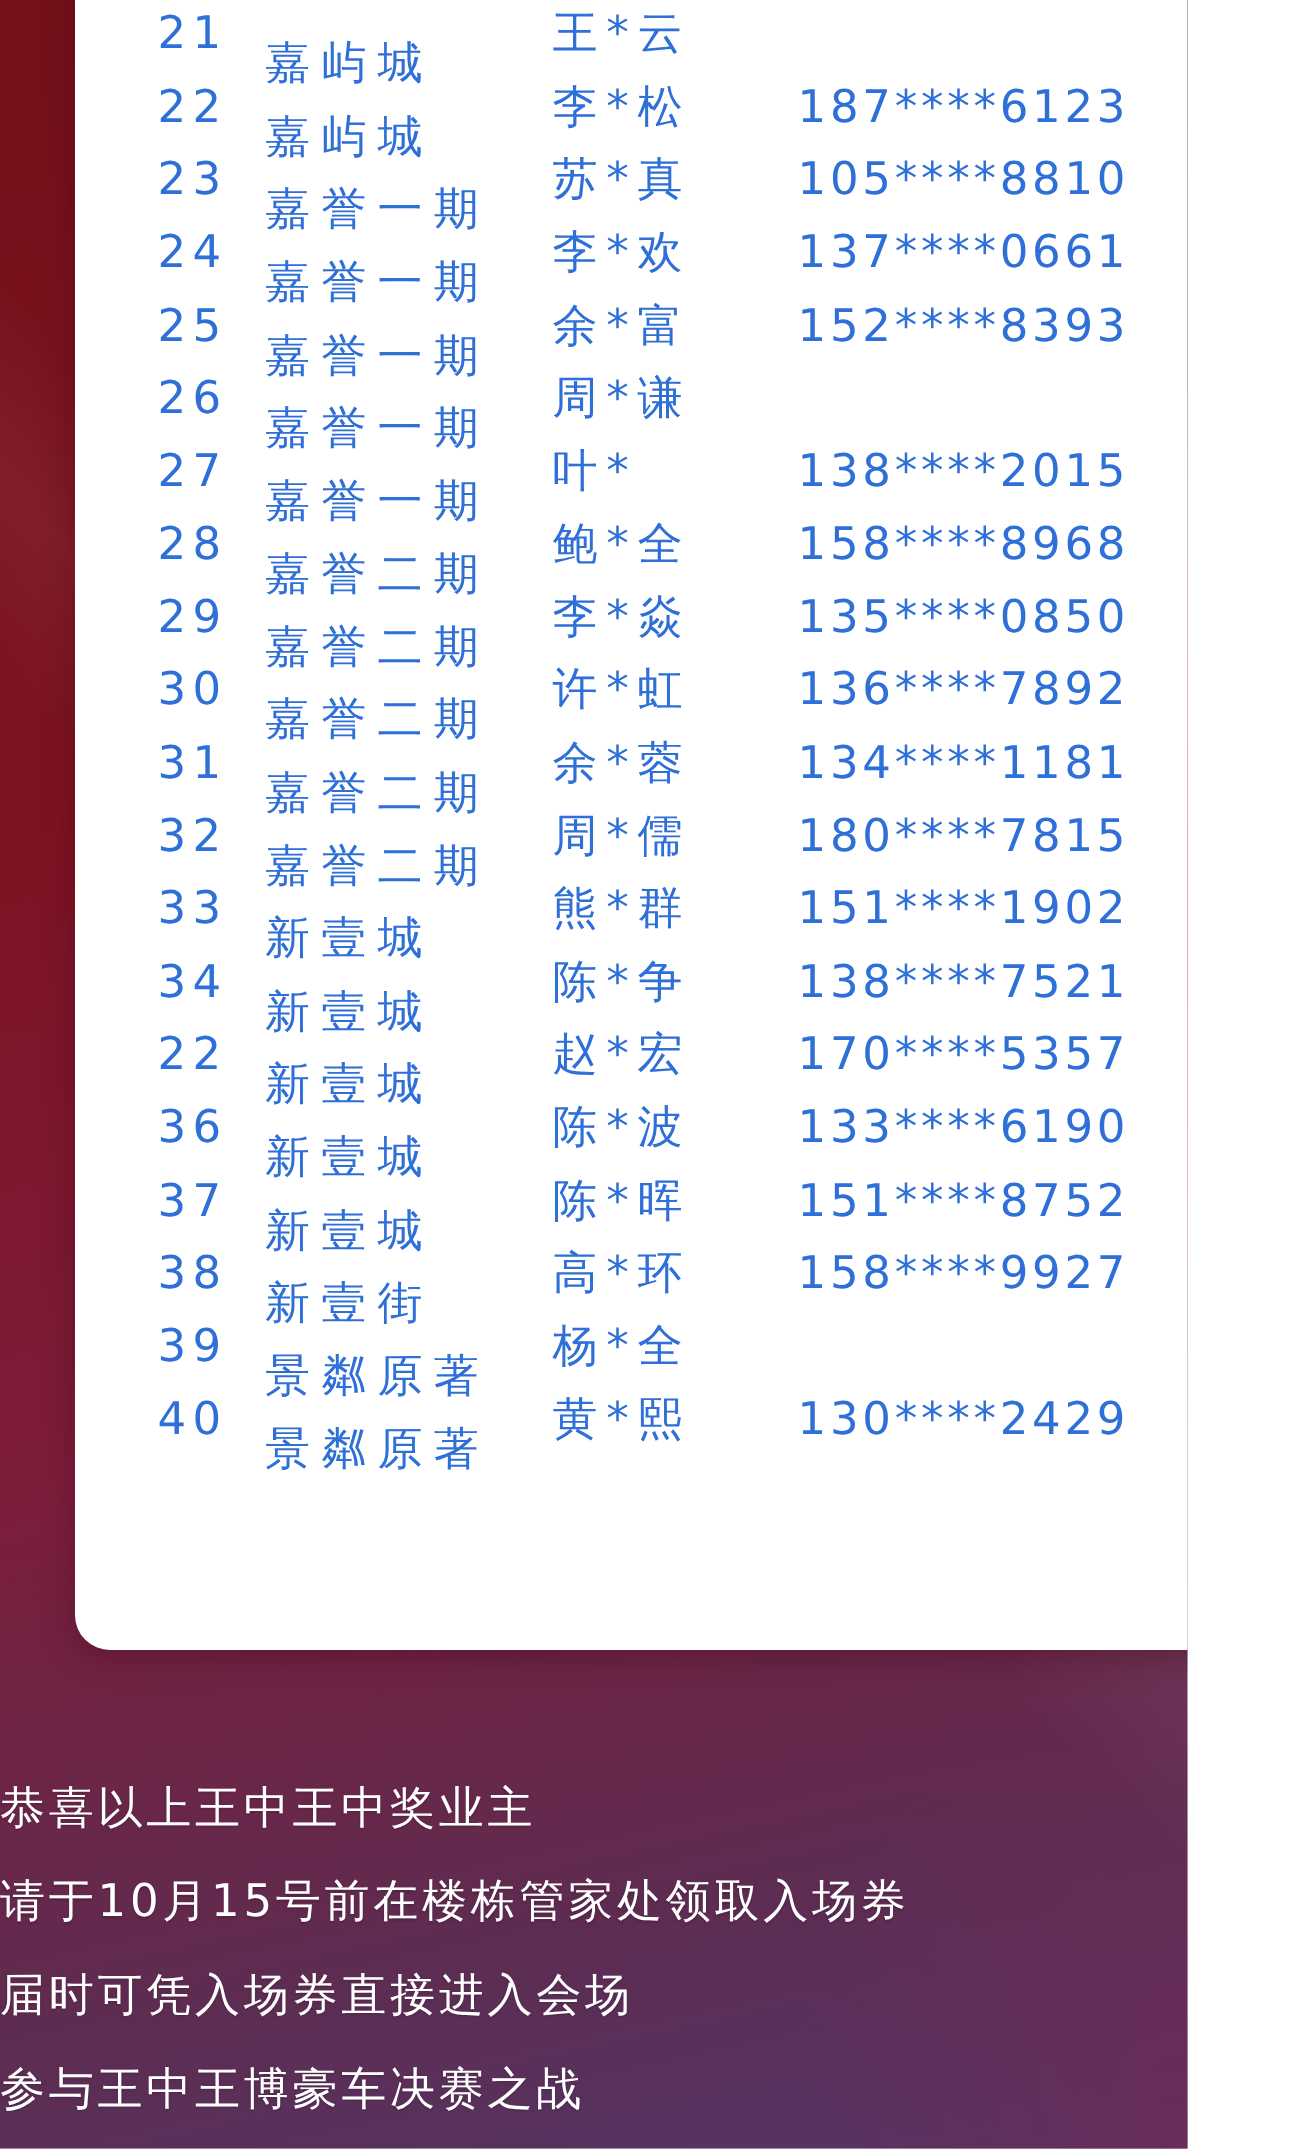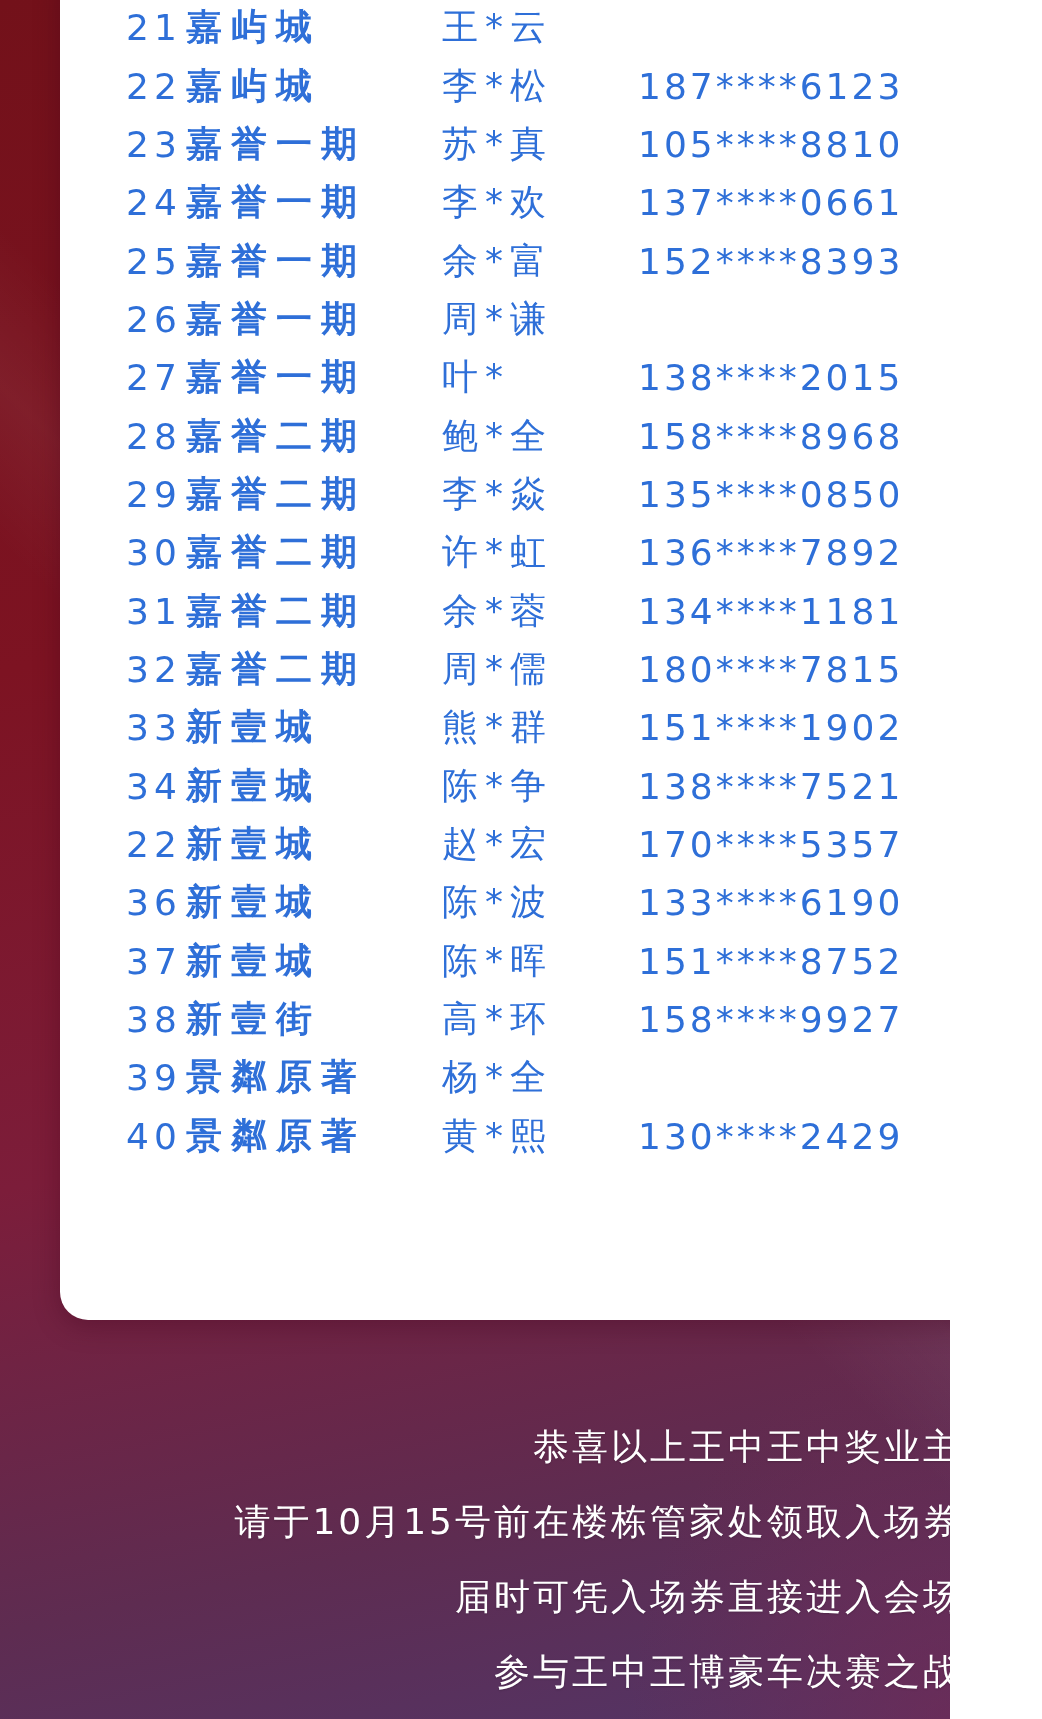--- a/index.html
+++ b/index.html
@@ -66,31 +66,31 @@
   .row span {
     position: absolute;
     top: 50%;
     transform: translateY(-50%);
     white-space: nowrap;
     color: #2e6fd8;
     font-size: 36px;
   }
 
   .col-no        { left: 66px;  letter-spacing: 5px; }
-  .col-community { left: 126px; letter-spacing: 9px; font-weight: 700; }
+  .col-community { left: 152px; letter-spacing: 9px; font-weight: 400; margin-top: 24px; }
   .col-name      { left: 382px; letter-spacing: 7px; font-weight: 400; }
   .col-phone     { left: 578px; letter-spacing: 3px; }
 
   
   .footer {
     position: absolute;
-    left: 12px;
+    left: 0;
     top: 1409px;
     width: 100%;
-    text-align: right;
+    text-align: left;
   }
 
   .footer-line {
     height: 75px;
     line-height: 75px;
     color: #ffffff;
     font-size: 36px;
     letter-spacing: 3px;
     font-weight: 400;
     text-shadow: 0 1px 2px rgba(0,0,0,0.18);

